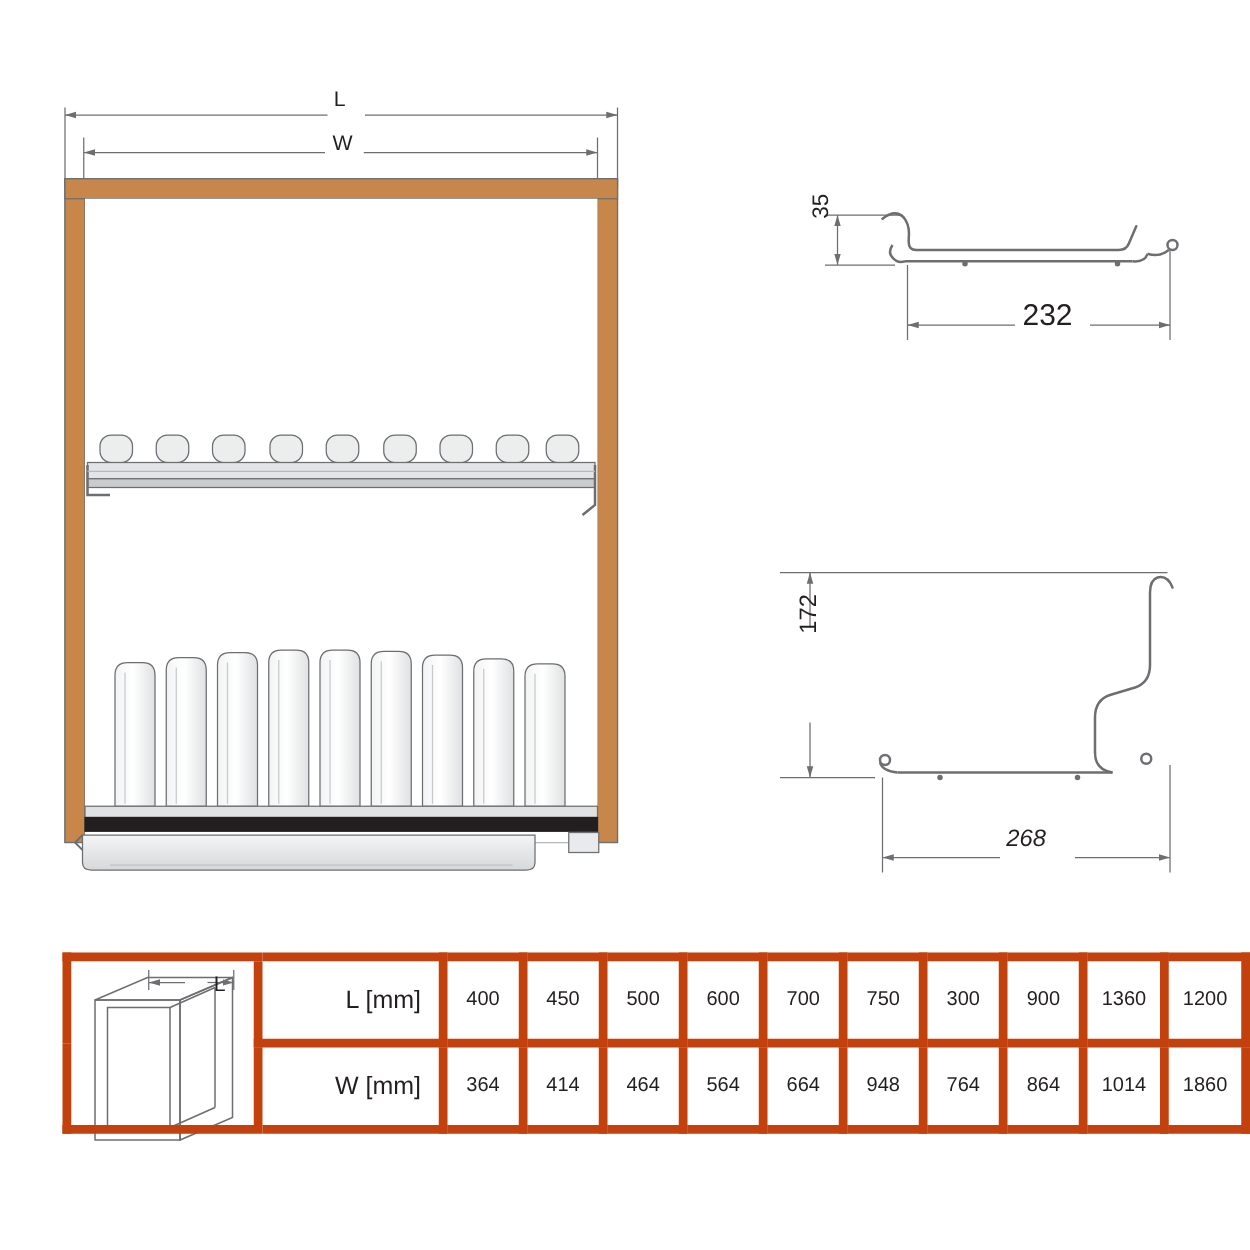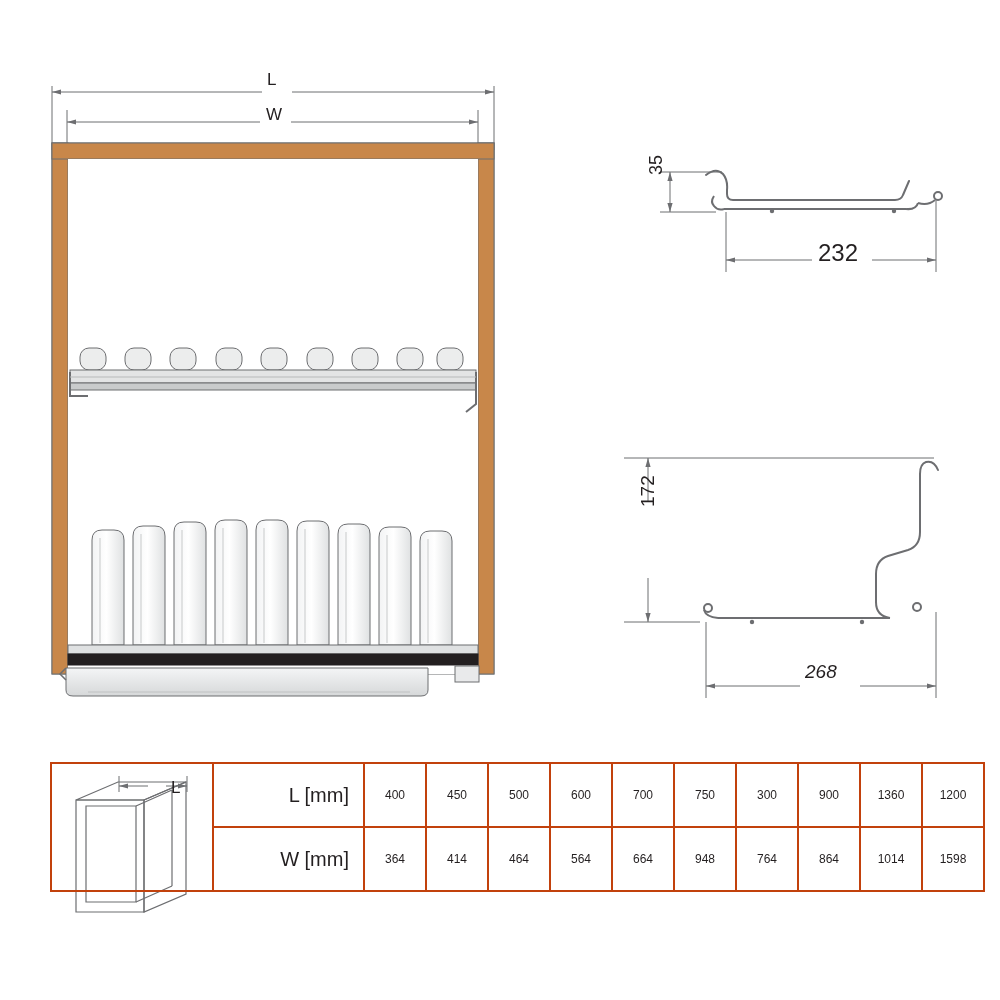--- a/index.html
+++ b/index.html
@@ -43,35 +43,35 @@
   
   .tbl {
     position: absolute;
     left: 50px;
     top: 762px;
     border-collapse: collapse;
     font-size: 19px;
     color: #231f20;
   }
   .tbl td {
-    border: 2px solid #c2410c;
+    border: 7px solid #c2410c;
     text-align: center;
     vertical-align: middle;
     padding: 0;
     height: 62px;
   }
   .tbl td.hdr-cell {
     width: 135px;
     text-align: right;
     padding-right: 14px;
     font-size: 20px;
   }
   .tbl td.val-cell {
     width: 60px;
-    font-size: 12px;
+    font-size: 16px;
   }
   .tbl td.icon-cell {
     width: 160px;
     border-right: 1px solid #7d7d7d;
   }
   .tbl tr.r1 td { height: 62px; }
   .tbl tr.r2 td { height: 62px; }
 </style>
 </head>
 <body>
@@ -282,18 +282,18 @@
         <td class="hdr-cell">W [mm]</td>
         <td class="val-cell">364</td>
         <td class="val-cell">414</td>
         <td class="val-cell">464</td>
         <td class="val-cell">564</td>
         <td class="val-cell">664</td>
         <td class="val-cell">948</td>
         <td class="val-cell">764</td>
         <td class="val-cell">864</td>
         <td class="val-cell">1014</td>
-        <td class="val-cell">1598</td>
+        <td class="val-cell">1860</td>
       </tr>
     </tbody>
   </table>
 
 </div>
 
 </body></html>

